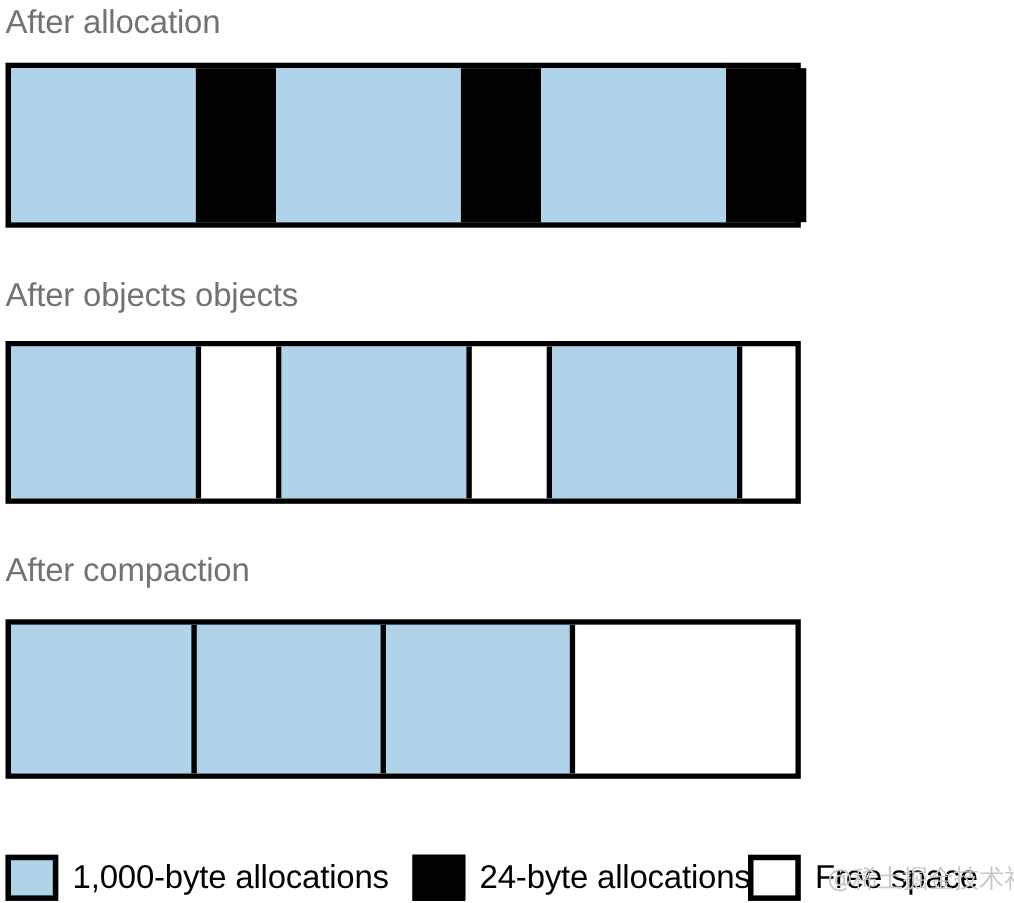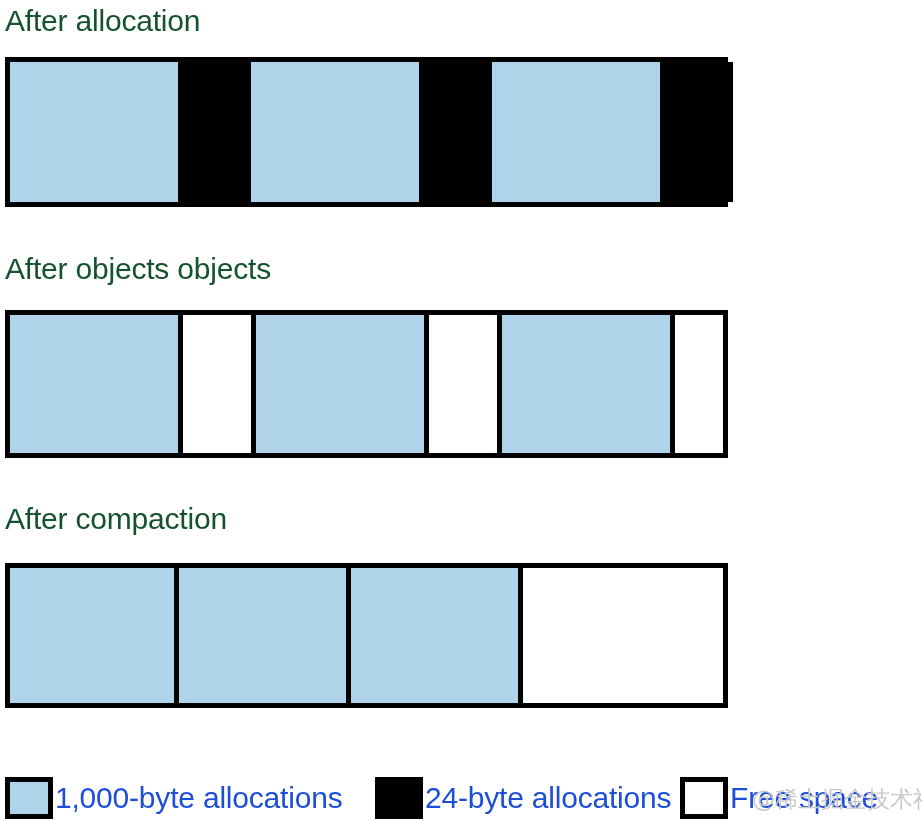--- a/index.html
+++ b/index.html
@@ -23,21 +23,21 @@
     width: 922px;
     height: 821px;
   }
 
   .section-title {
     position: absolute;
     font-family: "Liberation Sans", sans-serif;
     font-size: 30px;
     font-weight: 400;
     letter-spacing: -0.2px;
-    color: #14532d;
+    color: #737373;
     white-space: nowrap;
     line-height: 34px;
   }
 
   
   .bar {
     position: absolute;
     box-sizing: border-box;
     border: 5px solid #000000;
     background: #ffffff;
@@ -90,22 +90,22 @@
   }
   .legend-swatch.sw-large { background: #AFD3E9; }
   .legend-swatch.sw-small { background: #000000; }
   .legend-swatch.sw-free  { background: #ffffff; }
   .legend-label {
     font-family: "Liberation Sans", sans-serif;
     font-size: 30px;
     line-height: 34px;
     letter-spacing: -0.2px;
     white-space: nowrap;
-    margin-left: 2px;
-    color: #1d4ed8;
+    margin-left: 13px;
+    color: #000000;
   }
 
   
   #watermark {
     position: absolute;
     left: 752px;
     top: 786px;
     font-family: "DejaVu Sans", sans-serif;
     font-size: 23px;
     line-height: 26px;

